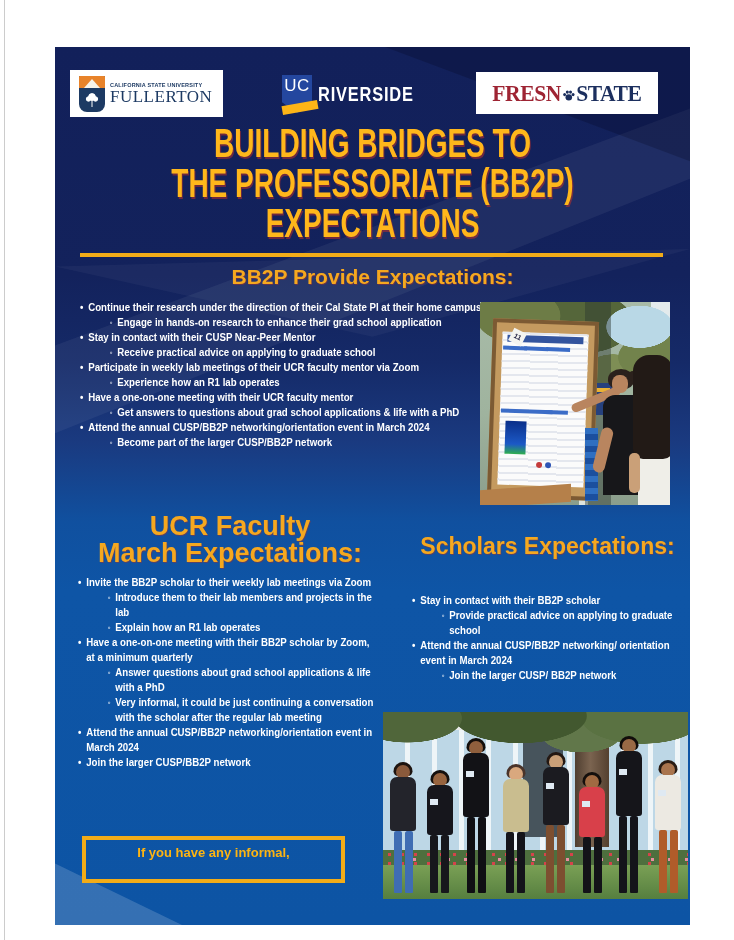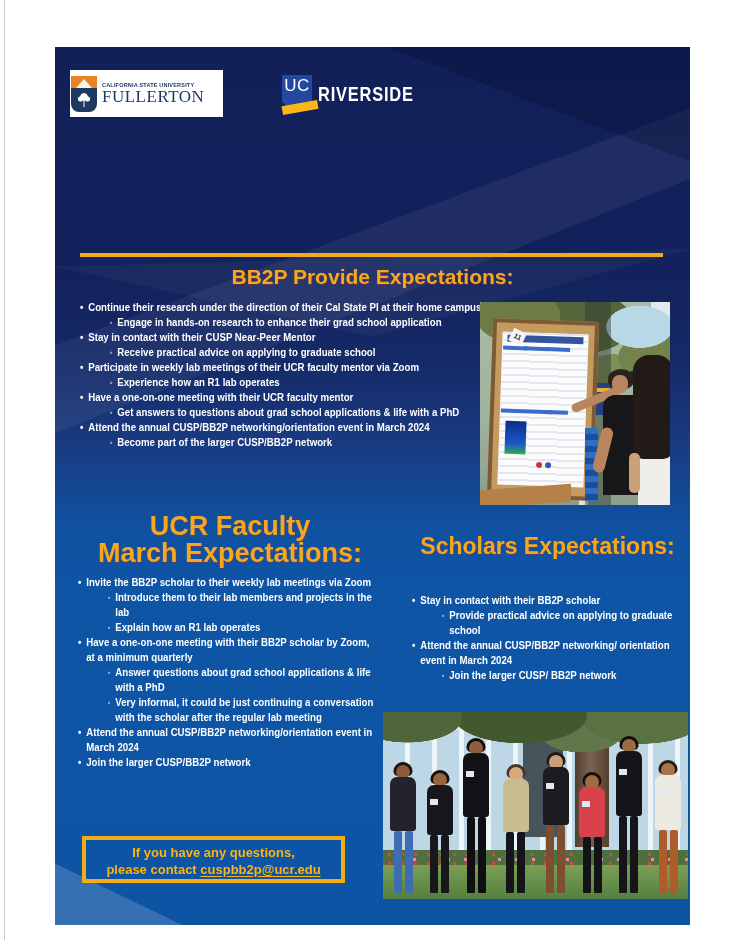--- a/index.html
+++ b/index.html
@@ -12,21 +12,21 @@
     background:linear-gradient(180deg,#12205a 0%,#13225c 26%,#152a68 36%,#1a3a80 45%,#10509f 54%,#0e55a6 62%,#0d54a4 100%);}
   .wedge{position:absolute;inset:0;pointer-events:none;}
   .w1{background:rgba(255,255,255,0.055);clip-path:polygon(0 34%,100% 7%,100% 15%,0 44%);}
   .w2{background:rgba(255,255,255,0.04);clip-path:polygon(0 25%,100% 23%,50% 33%);}
   .w3{background:rgba(255,255,255,0.17);clip-path:polygon(0 93%,20% 100%,0 100%);}
   .w4{background:rgba(0,0,25,0.22);clip-path:polygon(52% 0,100% 0,100% 13%);}
 
   
   .logos{position:absolute;left:0;top:22px;width:100%;height:50px;}
   .csuf{position:absolute;left:15px;top:1px;width:153px;height:47px;background:#ffffff;
-        display:flex;align-items:center;padding-left:1px;box-sizing:border-box;}
+        display:flex;align-items:center;padding-left:9px;box-sizing:border-box;}
   .csuf-shield{width:26px;height:36px;position:relative;flex:none;background:#1d3a63;overflow:hidden;border-radius:1px 1px 8px 8px;}
   .csuf-mtn{position:absolute;top:0;left:0;width:100%;height:12px;background:#e8832a;}
   .csuf-mtn::after{content:"";position:absolute;left:5px;top:3px;width:0;height:0;
         border-left:8px solid transparent;border-right:8px solid transparent;border-bottom:9px solid #f7f3ea;}
   .csuf-tree{position:absolute;left:50%;top:14px;transform:translateX(-50%);}
   .csuf-text{padding-left:5px;}
   .csuf-sys{font-size:6px;letter-spacing:.2px;color:#1d3a63;font-weight:bold;white-space:nowrap;transform:scaleX(.92);transform-origin:0 50%;}
   .csuf-campus{font-family:"Liberation Serif",serif;font-size:17px;color:#1d3a63;letter-spacing:.5px;white-space:nowrap;line-height:1.05;}
 
   .ucr{position:absolute;left:227px;top:2px;width:140px;height:46px;display:flex;align-items:center;}
@@ -184,22 +184,42 @@
     </div>
 
     <div class="ucr">
       <div class="ucr-shield">
         <span>UC</span>
       </div>
       <div class="ucr-ribbon" style="position:absolute;left:0;top:32px;z-index:0;"></div>
       <div class="ucr-word">RIVERSIDE</div>
     </div>
 
-  </div>
-
+    <div class="fresno">
+      <div class="fresno-inner">
+        <span class="fr-red">FRESN</span>
+        <svg class="paw" width="16" height="16" viewBox="0 0 20 20">
+          <g fill="#1c2f5e">
+            <ellipse cx="10" cy="13" rx="4.6" ry="3.8"></ellipse>
+            <circle cx="4.2" cy="9.5" r="2"></circle>
+              <circle cx="8" cy="6.4" r="2.1"></circle>
+            <circle cx="12.4" cy="6.4" r="2.1"></circle>
+              <circle cx="16" cy="9.5" r="2"></circle>
+          </g>
+        </svg>
+        <span class="fr-blue">STATE</span>
+      </div>
+    </div>
+  </div>
+
+  <div class="title">
+    <div class="tl">BUILDING BRIDGES TO</div>
+    <div class="tl">THE PROFESSORIATE (BB2P)</div>
+    <div class="tl">EXPECTATIONS</div>
+  </div>
 
   <div class="divider"></div>
 
   <div class="sch-head">BB2P Provide Expectations:</div>
   <div class="list sch-list">
       <div class="b1">
         <span class="dot">•</span>
         <span class="txt">Continue their research under the direction of their Cal State PI at their home campus</span>
       </div>
       <div class="b2">
@@ -327,22 +347,21 @@
         <span class="dot">•</span>
         <span class="txt">Attend the annual CUSP/BB2P networking/ orientation event in March 2024</span>
       </div>
       <div class="b2">
         <span class="dot2">◦</span>
         <span class="txt">Join the larger CUSP/ BB2P network</span>
       </div>
     </div>
 
   <div class="contact">
-    <div>If you have any questions,</div>
-    <div><span>please contact </span><a class="email" href="#">cuspbb2p@ucr.edu</a></div>
+    <div>If you have any informal,</div>
   </div>
 
   <div class="photo2">
     <div class="ph2-panes"></div>
     <div class="ph2-beam"></div>
     <div class="ph2-door"></div>
     <div class="ph2-trunk"></div>
     <div class="ph2-branch"></div>
     <div class="ph2-leaf"></div>
     <div class="ph2-flowers"></div>

